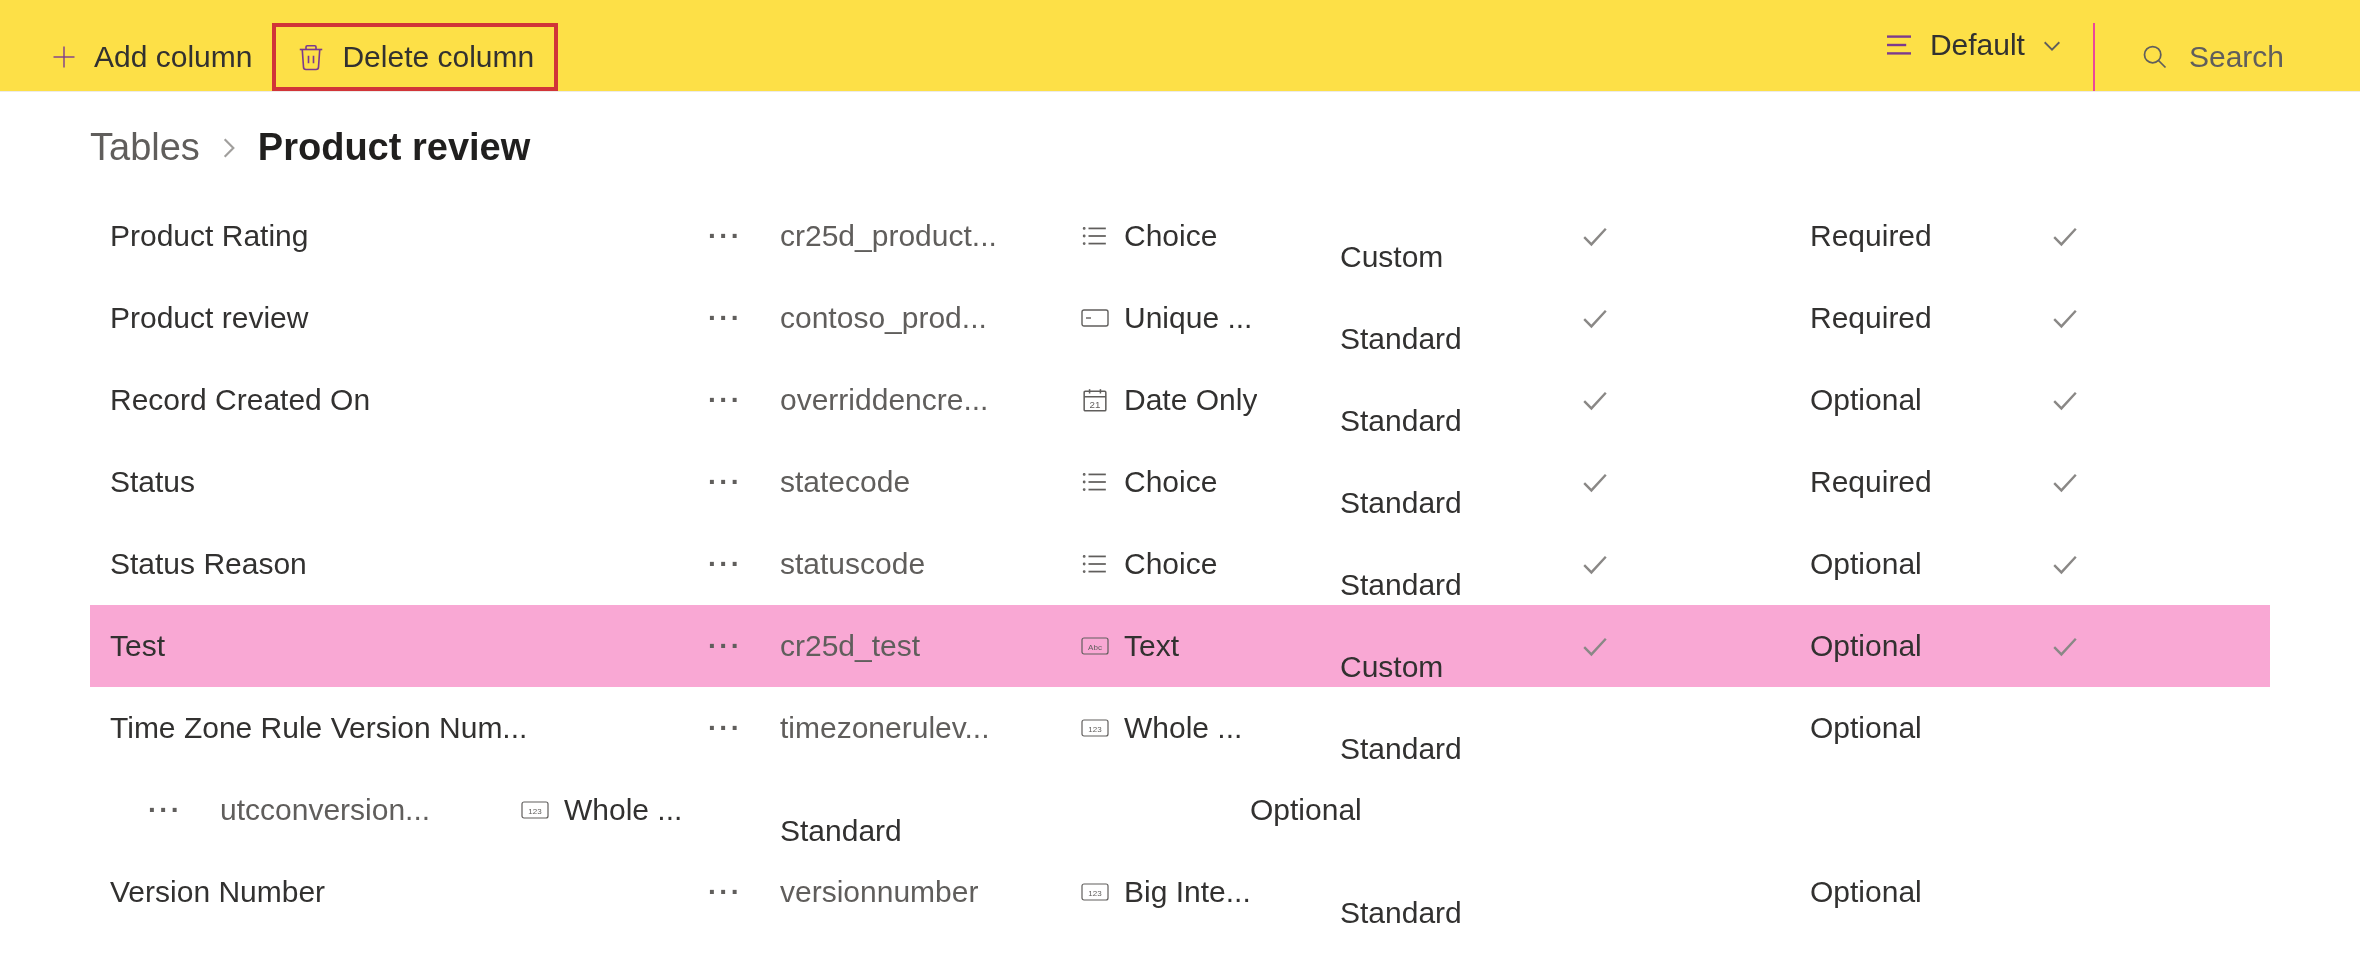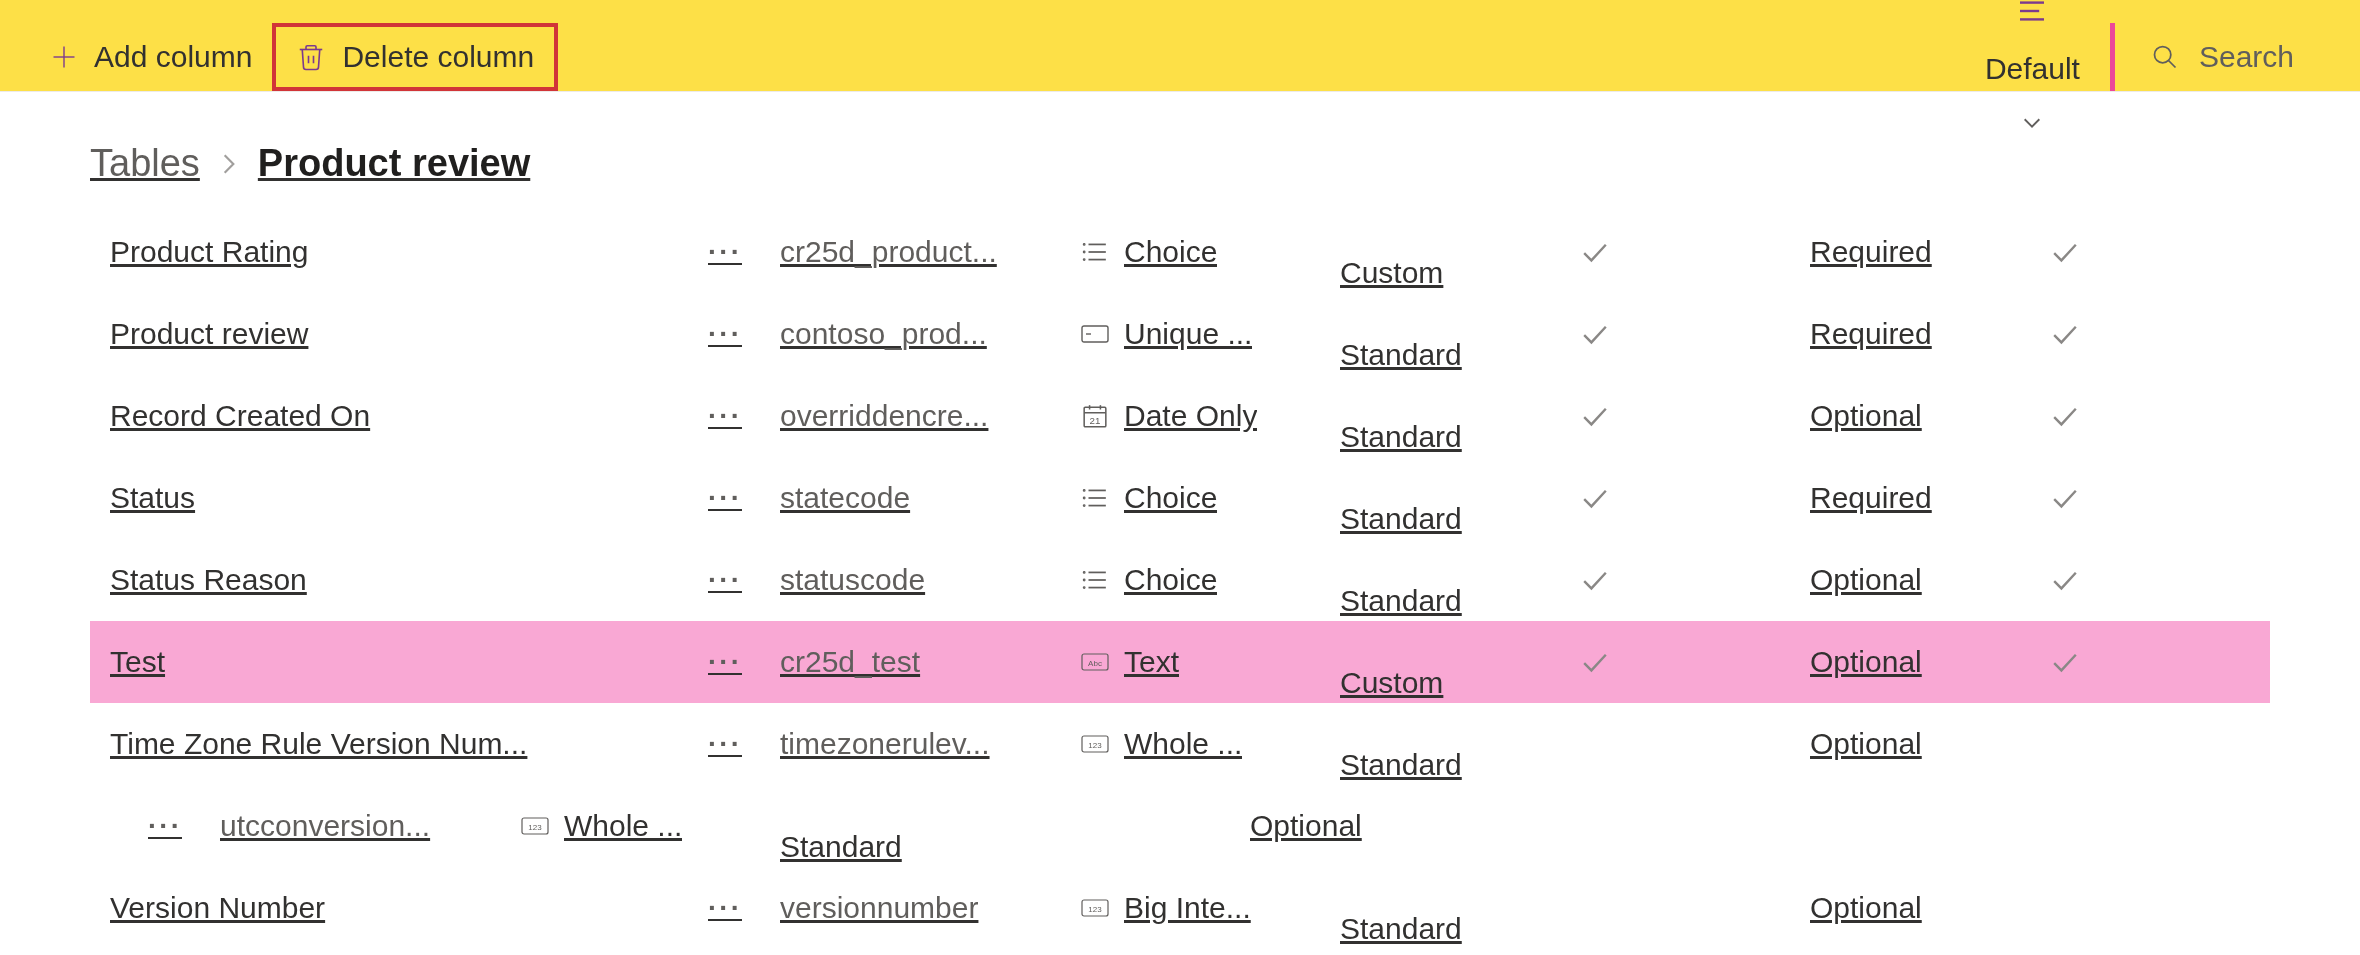--- a/index.html
+++ b/index.html
@@ -40,43 +40,41 @@
       color: #7c3a8e;
       display: flex;
       align-items: center;
     }
     .toolbar-btn.delete {
       border: 4px solid #d13438;
     }
     .view-selector {
       display: flex;
       align-items: center;
-      gap: 29px;
+      gap: 16px;
       font-size: 30px;
       padding: 0 30px;
       cursor: pointer;
       height: 92px;
-      flex-direction: column;
     }
     .view-selector .lines-icon {
       color: #7c3a8e;
     }
     .search-area {
       display: flex;
       align-items: center;
       gap: 20px;
       font-size: 30px;
       color: #605e5c;
-      padding: 0 36px;
-      border-left: 5px solid #ec4899;
+      padding: 0 46px;
+      border-left: 2px solid #ec4899;
       height: 68px;
     }
     .content {
-      padding: 50px 90px 0 90px;
-      text-decoration: underline;
+      padding: 34px 90px 0 90px;
     }
     .breadcrumb {
       display: flex;
       align-items: center;
       gap: 20px;
       font-size: 38px;
       margin-bottom: 26px;
     }
     .breadcrumb-link {
       color: #605e5c;

